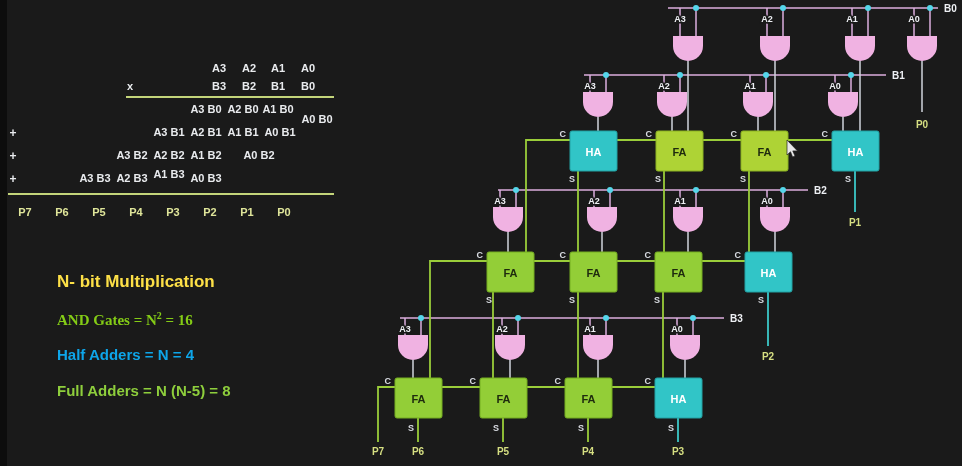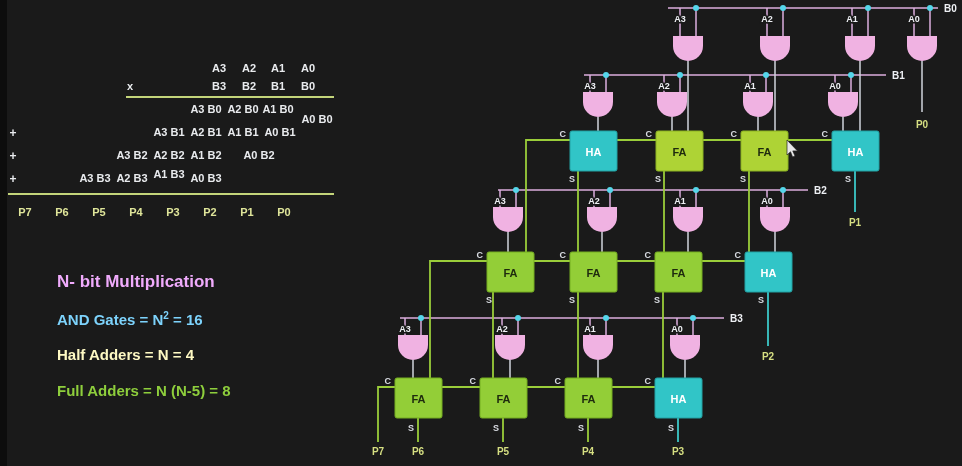--- a/index.html
+++ b/index.html
@@ -6,24 +6,24 @@
   .stage{position:relative;width:962px;height:466px;background:#1a1a1a;overflow:hidden;
          font-family:"Liberation Sans",sans-serif;}
   .edge{position:absolute;left:0;top:0;width:7px;height:466px;background:#0d0d0d;}
   
   .c{position:absolute;font:bold 11px "Liberation Sans",sans-serif;color:#e9ebee;text-align:center;}
   .pp{position:absolute;font:bold 11px "Liberation Sans",sans-serif;color:#e9ebee;text-align:center;white-space:nowrap;}
   .plus{position:absolute;font:bold 12px "Liberation Sans",sans-serif;color:#e9ebee;text-align:center;}
   .pl{position:absolute;font:bold 11px "Liberation Sans",sans-serif;color:#dfe59a;text-align:center;}
   .rule{position:absolute;height:2px;background:#c3d47a;}
   
-  .note-title{position:absolute;left:57px;top:272px;font:bold 17px "Liberation Sans",sans-serif;color:#f0abfc;}
+  .note-title{position:absolute;left:57px;top:272px;font:bold 17px "Liberation Sans",sans-serif;color:#fde047;}
   .note{position:absolute;font:bold 15px "Liberation Sans",sans-serif;}
-  .note.white{color:#7dd3fc;}
-  .note.cyan{color:#fef9c3;text-align:center;}
+  .note.white{color:#84cc16;font-family:Liberation Serif, serif;}
+  .note.cyan{color:#0ea5e9;text-align:center;}
   .note.green{color:#8ece3c;}
   .note sup{font-size:10px;}
   
   svg{position:absolute;left:0;top:0;}
   .wire-pink{stroke:#dcaede;stroke-width:1.5;fill:none;}
   .wire-light{stroke:#cfd3db;stroke-width:1.5;fill:none;}
   .wire-green{stroke:#9acd3a;stroke-width:1.8;fill:none;}
   .wire-teal{stroke:#3cc8c8;stroke-width:1.8;fill:none;}
   .dot{fill:#55d6ea;}
   .gate{fill:#f0b2e2;}

